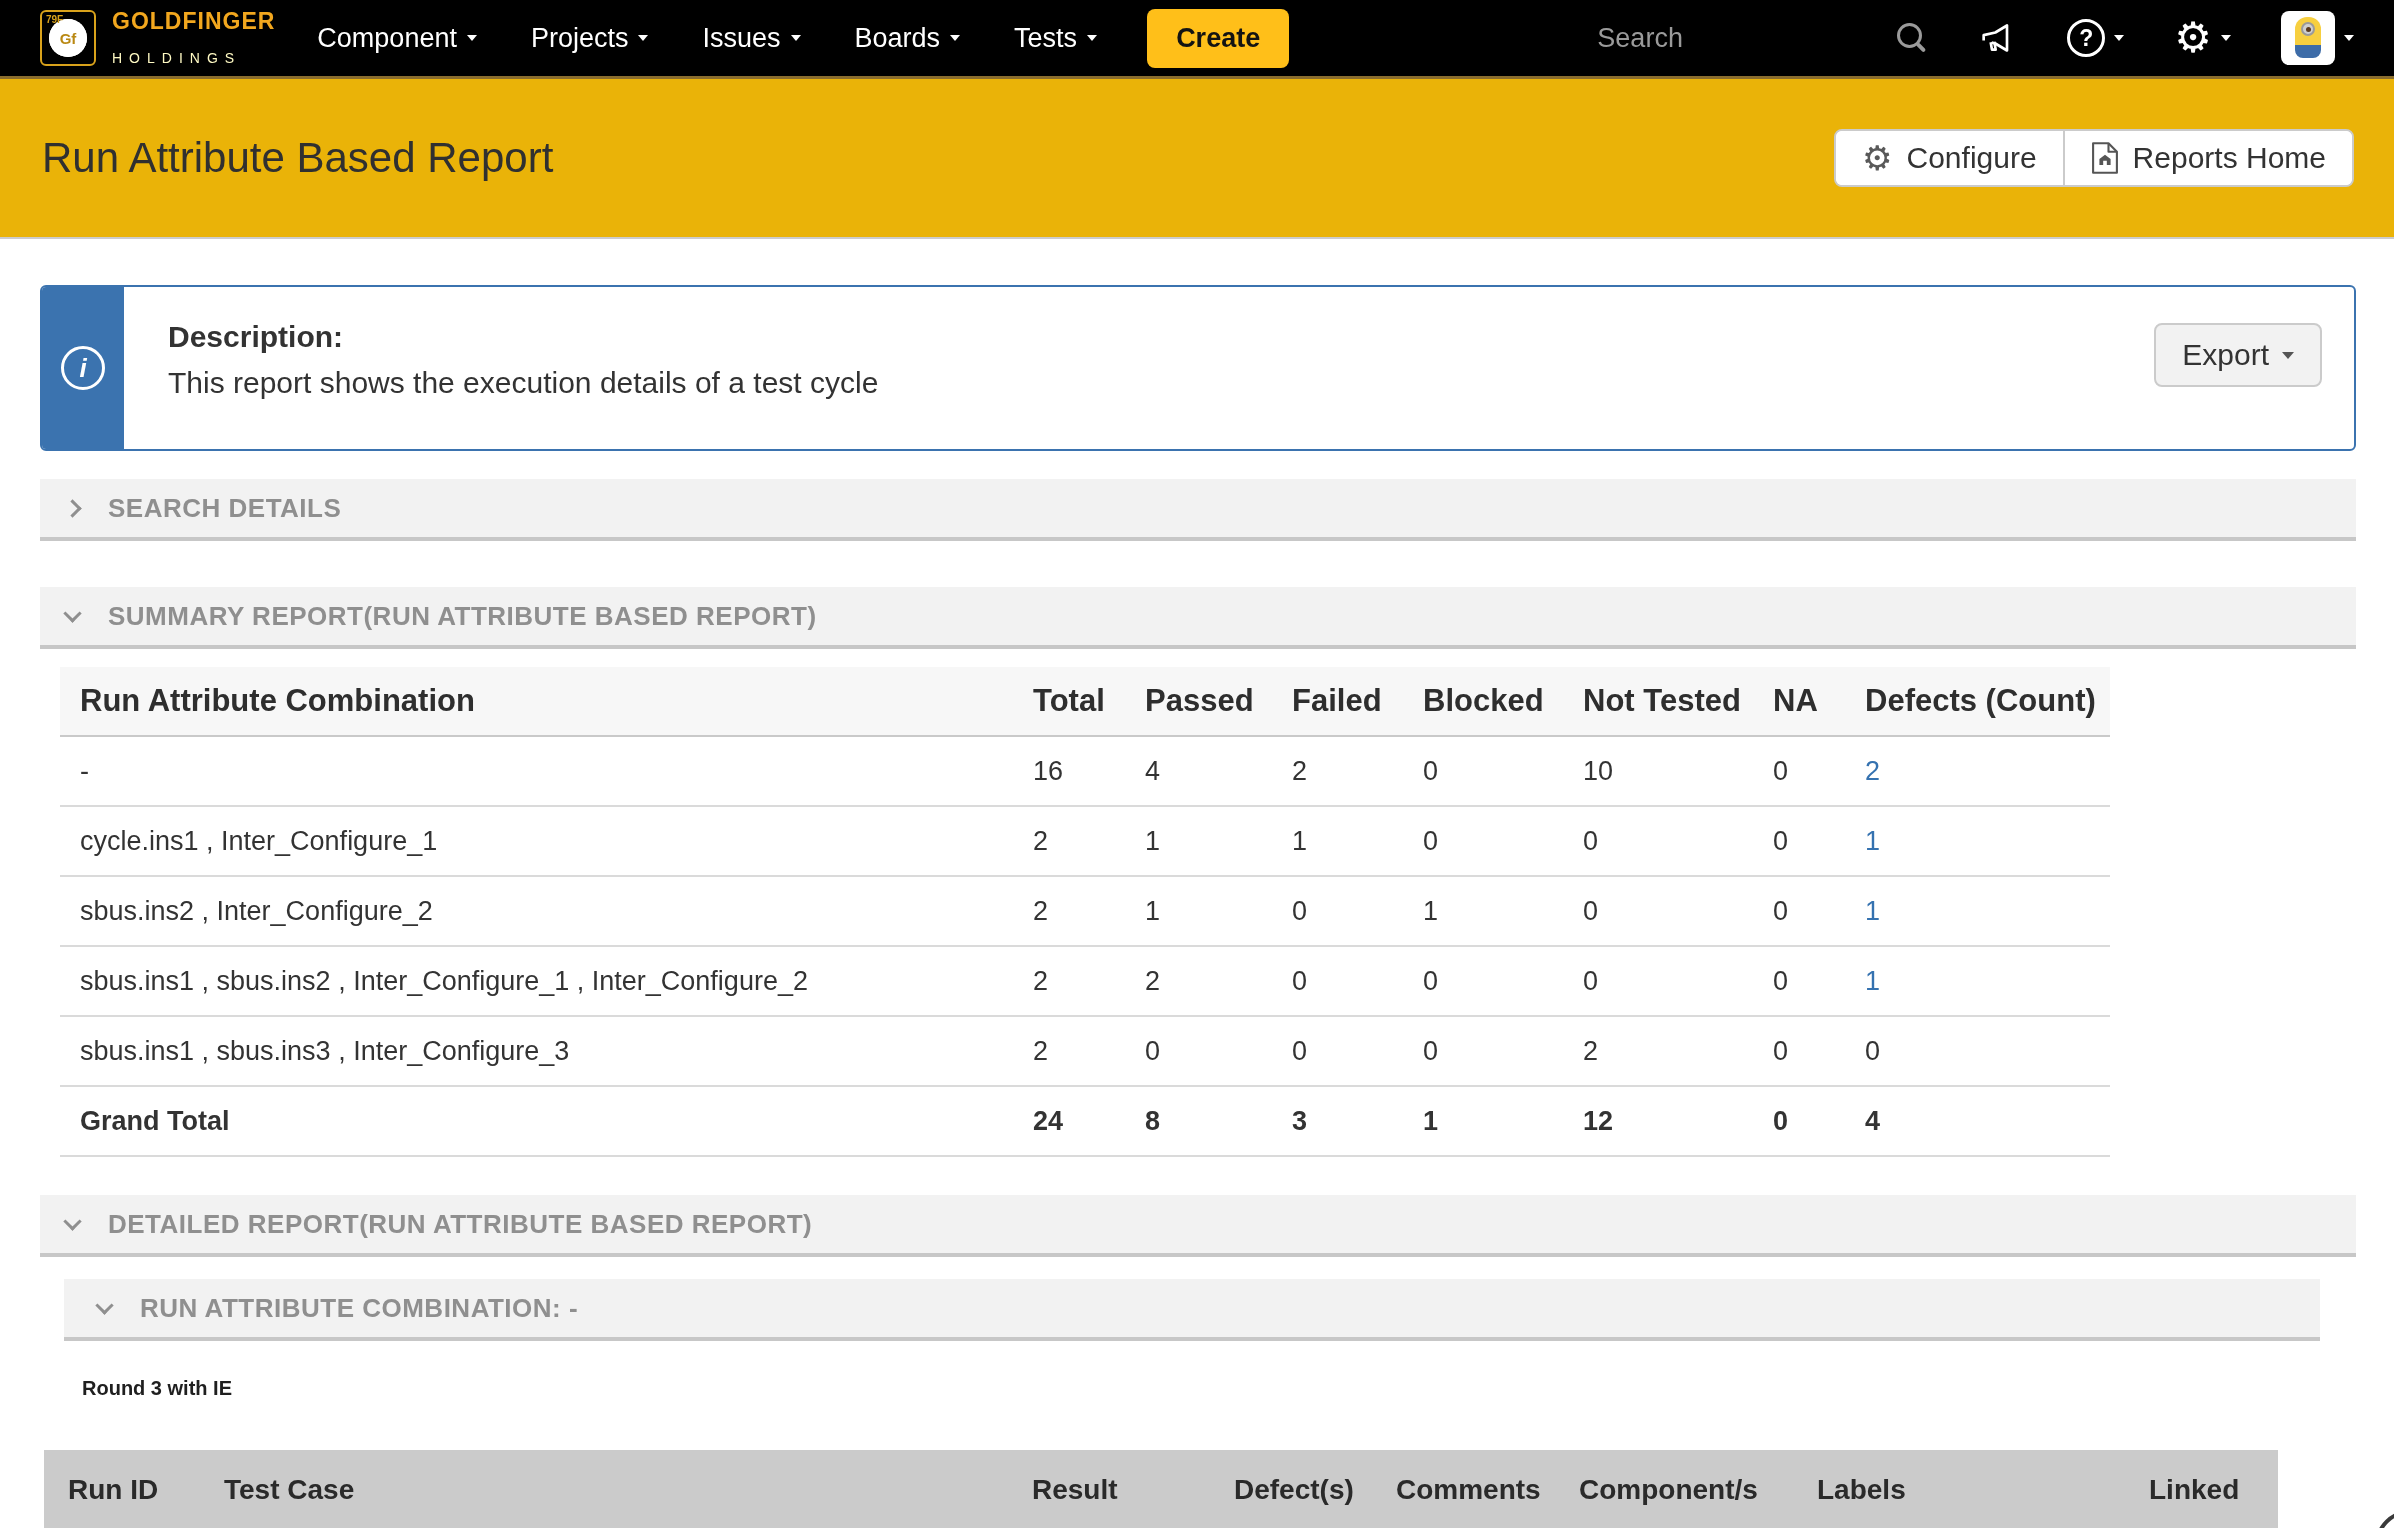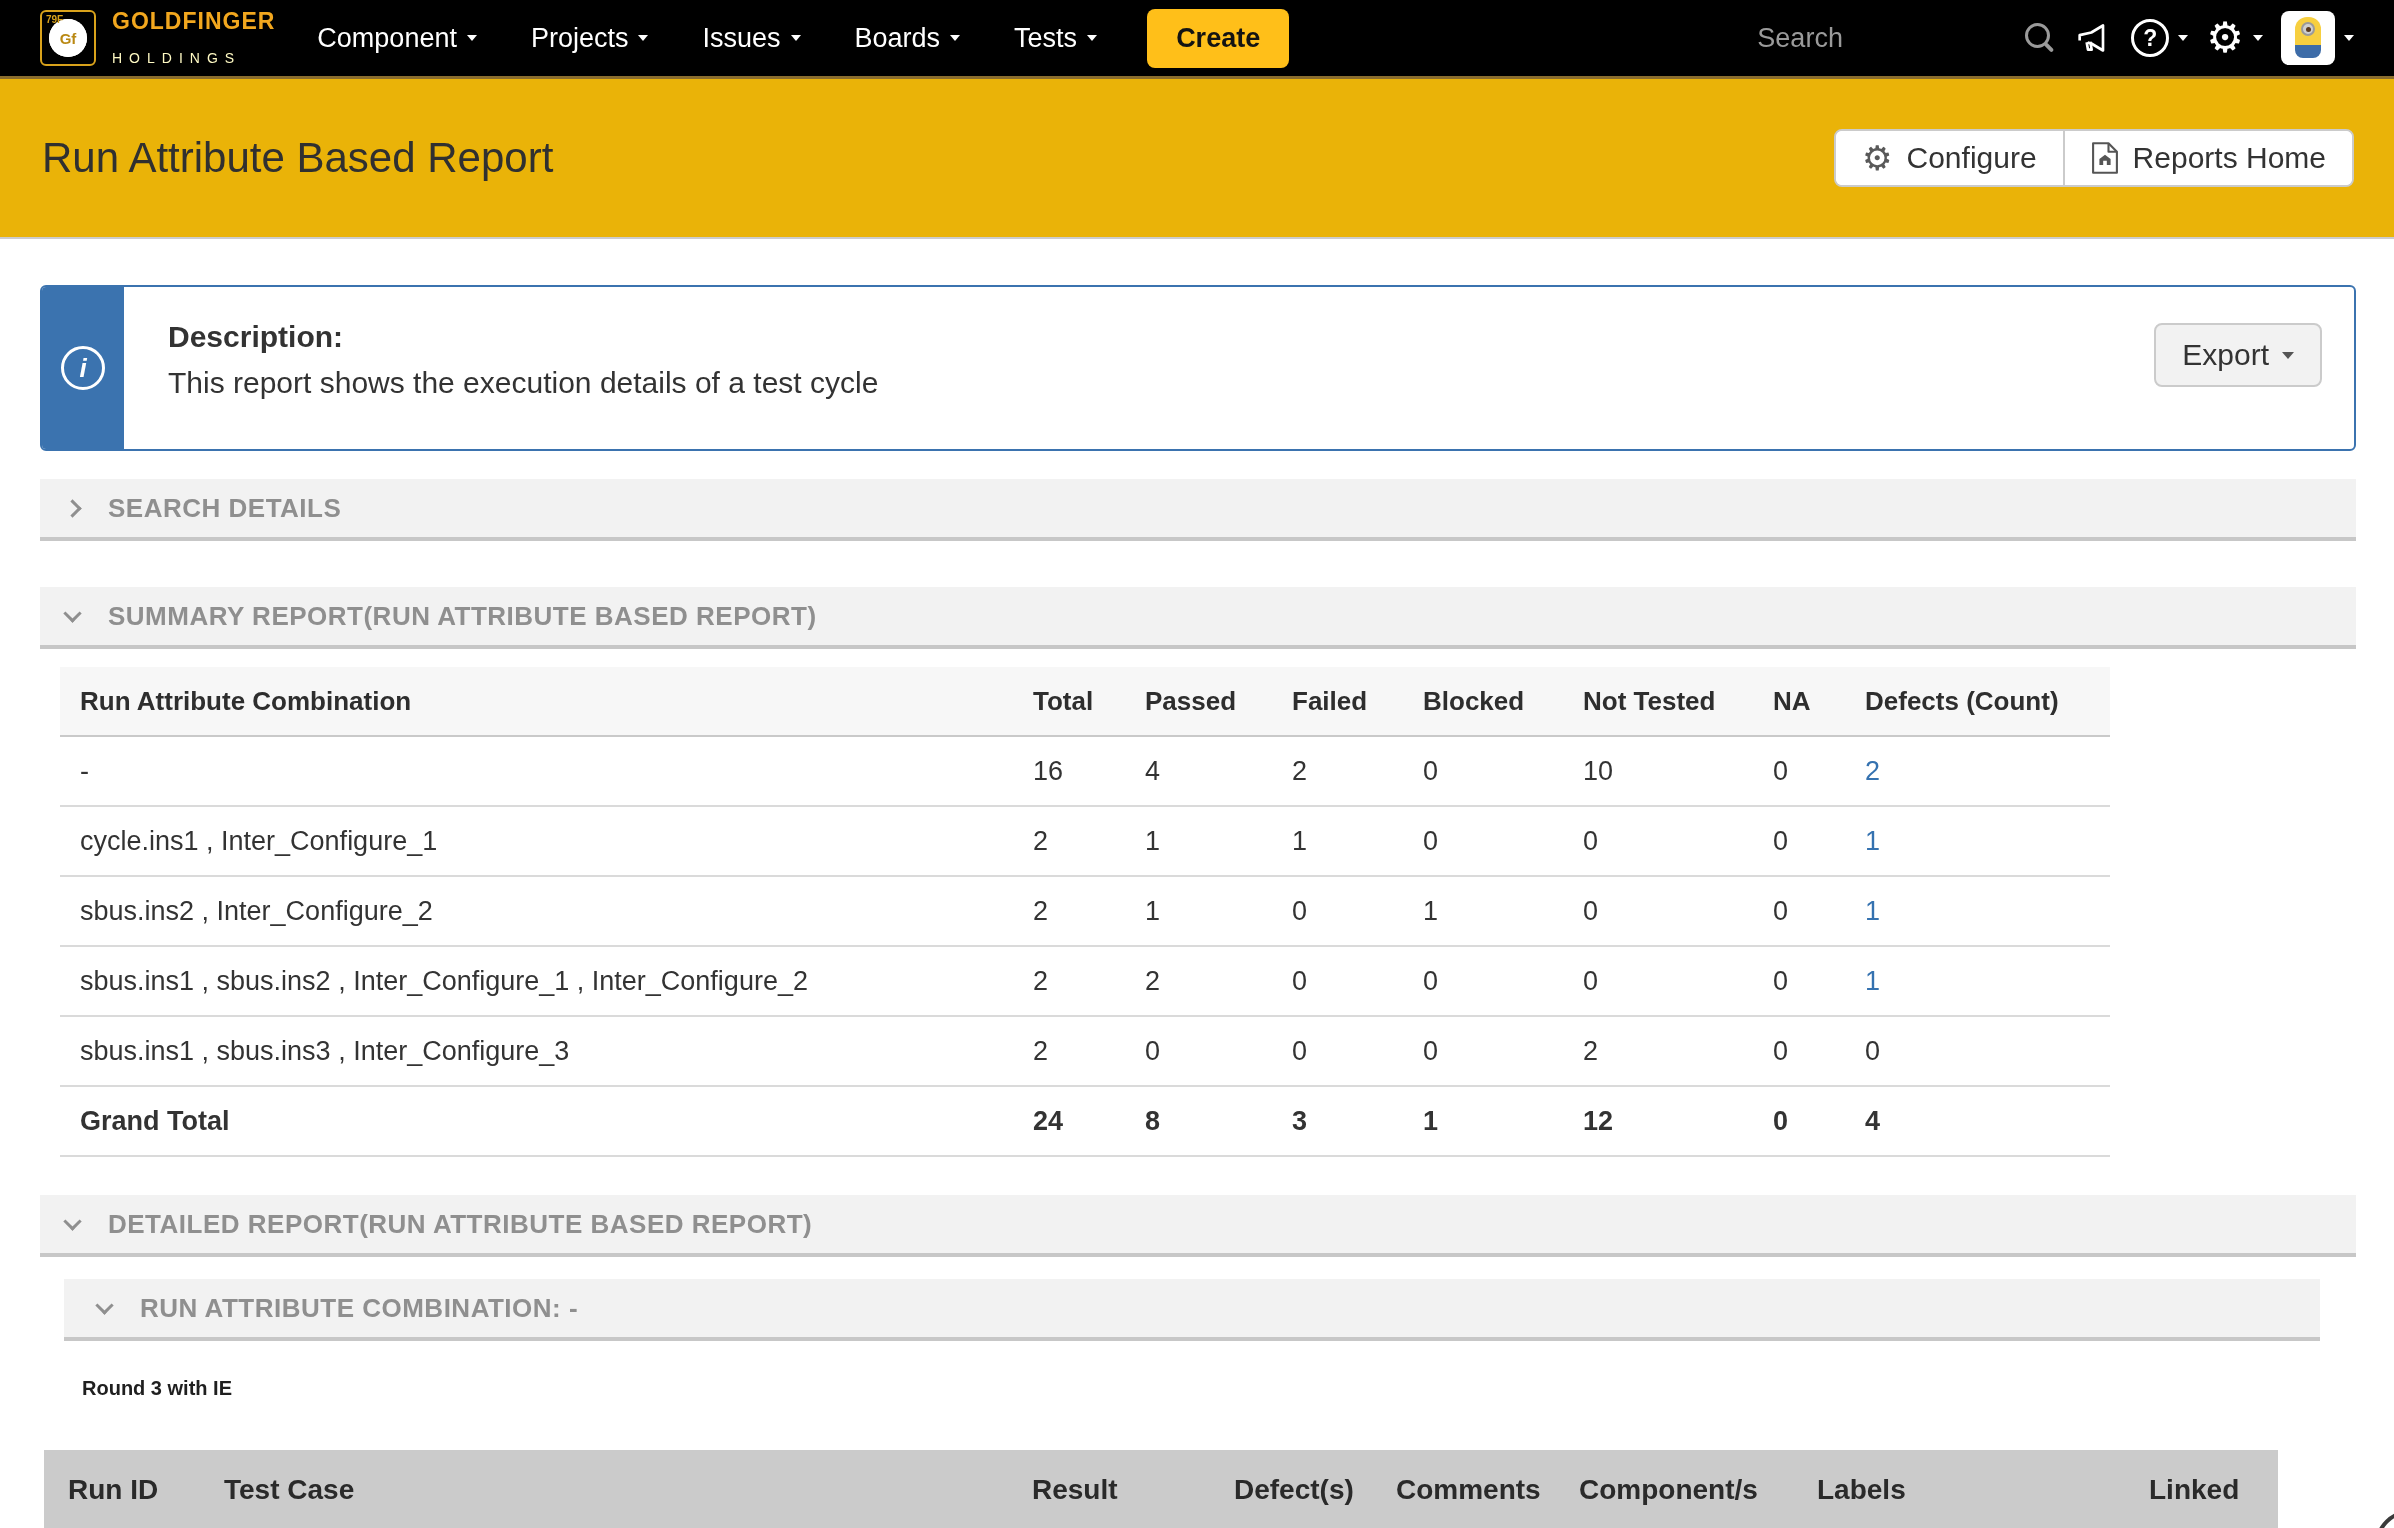--- a/index.html
+++ b/index.html
@@ -14,21 +14,21 @@
   .logo-corner { position:absolute; top:2px; left:4px; font-size:10px; color:#d9a21b; font-weight:700; }
   .logo-circle { width:38px; height:38px; background:#fff; border-radius:50%; display:flex; align-items:center; justify-content:center; font-weight:700; font-size:15px; color:#b98812; box-shadow:0 0 0 3px #fff inset; }
   .brand { line-height:1.1; }
   .brand-top { color:#f2a71e; font-weight:700; font-size:23px; letter-spacing:1px; }
   .brand-bottom { color:#fef9c3; font-size:14px; letter-spacing:7px; margin-top:17px; }
   .menu { display:flex; align-items:center; gap:54px; margin-left:42px; }
   .menu-item { display:flex; align-items:center; gap:10px; color:#fff; font-size:27px; cursor:pointer; }
   .caret { width:0; height:0; border-left:6px solid transparent; border-right:6px solid transparent; border-top:7px solid currentColor; display:inline-block; }
   .caret.sm { border-left-width:5px; border-right-width:5px; border-top-width:6px; }
   .create-btn { margin-left:50px; background:#ffbf19; color:#131313; font-weight:700; font-size:27px; border:none; border-radius:8px; padding:14px 29px; cursor:pointer; }
-  .nav-right { margin-left:auto; display:flex; align-items:center; gap:18px;text-decoration:underline; }
+  .nav-right { margin-left:auto; display:flex; align-items:center; gap:50px;text-decoration:underline; }
   .search-input { background:transparent; border:none; outline:none; width:250px; color:#ddd; font-size:27px; }
   .search-input::placeholder { color:#9a9a9a; }
   .mag { position:relative; width:30px; height:30px; display:inline-block; }
   .mag::before { content:""; position:absolute; top:0; left:0; width:19px; height:19px; border:3px solid #9a9a9a; border-radius:50%; }
   .mag::after { content:""; position:absolute; width:3.5px; height:11px; background:#9a9a9a; transform:rotate(-45deg); left:22px; top:19px; border-radius:2px; }
   .help-circle { width:38px; height:38px; border:3px solid #fff; border-radius:50%; color:#fff; font-weight:700; font-size:23px; display:flex; align-items:center; justify-content:center; }
   .gear-glyph { font-family:"DejaVu Sans", sans-serif; color:#fff; font-size:42px; line-height:1; }
   .icon-group { display:flex; align-items:center; gap:9px; color:#fff; cursor:pointer; }
   .avatar { width:54px; height:54px; background:#fff; border-radius:8px; position:relative; overflow:hidden; }
   .minion-body { position:absolute; left:14px; top:6px; width:26px; height:36px; background:#f7cf3f; border-radius:12px 12px 6px 6px; }
@@ -62,21 +62,21 @@
   .chev.down { transform:rotate(45deg); margin-top:-6px; }
   .bar-search { margin-top:28px; margin-left:40px; }
   .bar-summary { margin-top:46px; margin-left:40px; }
   .bar-detailed { margin-top:38px; margin-left:40px; }
   .bar-combo { margin-top:22px; margin-left:64px; margin-right:74px; padding-left:34px; }
 
   
   .summary-table { margin:18px 0 0 60px; width:2050px; }
   .sgrid { display:grid; grid-template-columns:973px 112px 147px 131px 160px 190px 92px auto; align-items:center; }
   .shead { height:70px; background:#f7f7f7; border-bottom:2px solid #c9c9c9; }
-  .shead .cell { font-weight:700; color:#2e2e2e; font-size:26px; }
+  .shead .cell { font-weight:700; color:#2e2e2e; font-size:31px; }
   .srow { height:70px; border-bottom:2px solid #dadada; }
   .srow .cell { font-size:27px; color:#333; }
   .srow.grand .cell { font-weight:700; }
   .cell.first { padding-left:20px; }
   .dlink { color:#3572b0; text-decoration:none; cursor:pointer; }
 
   
   .cycle-name { margin:36px 0 0 82px; font-size:20px; font-weight:700; color:#1f1f1f; }
   .detail-head { margin:50px 0 0 44px; width:2234px; height:80px; background:#cbcbcb; }
   .dgrid { display:grid; grid-template-columns:180px 808px 202px 162px 183px 238px 332px auto; align-items:center; height:100%; }

